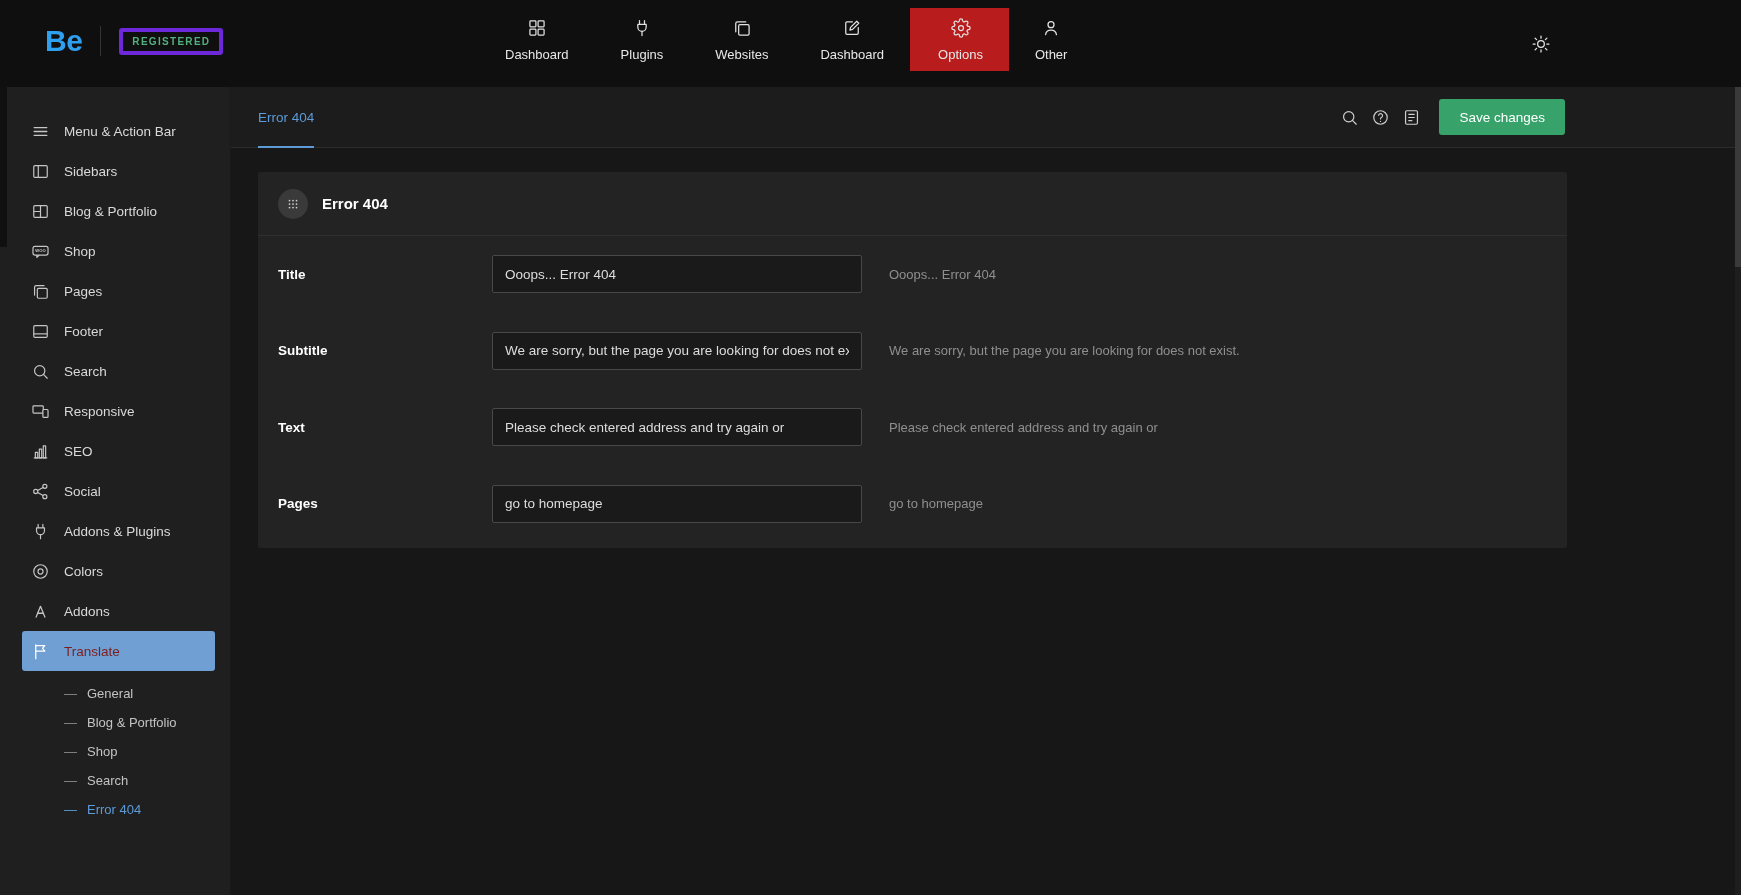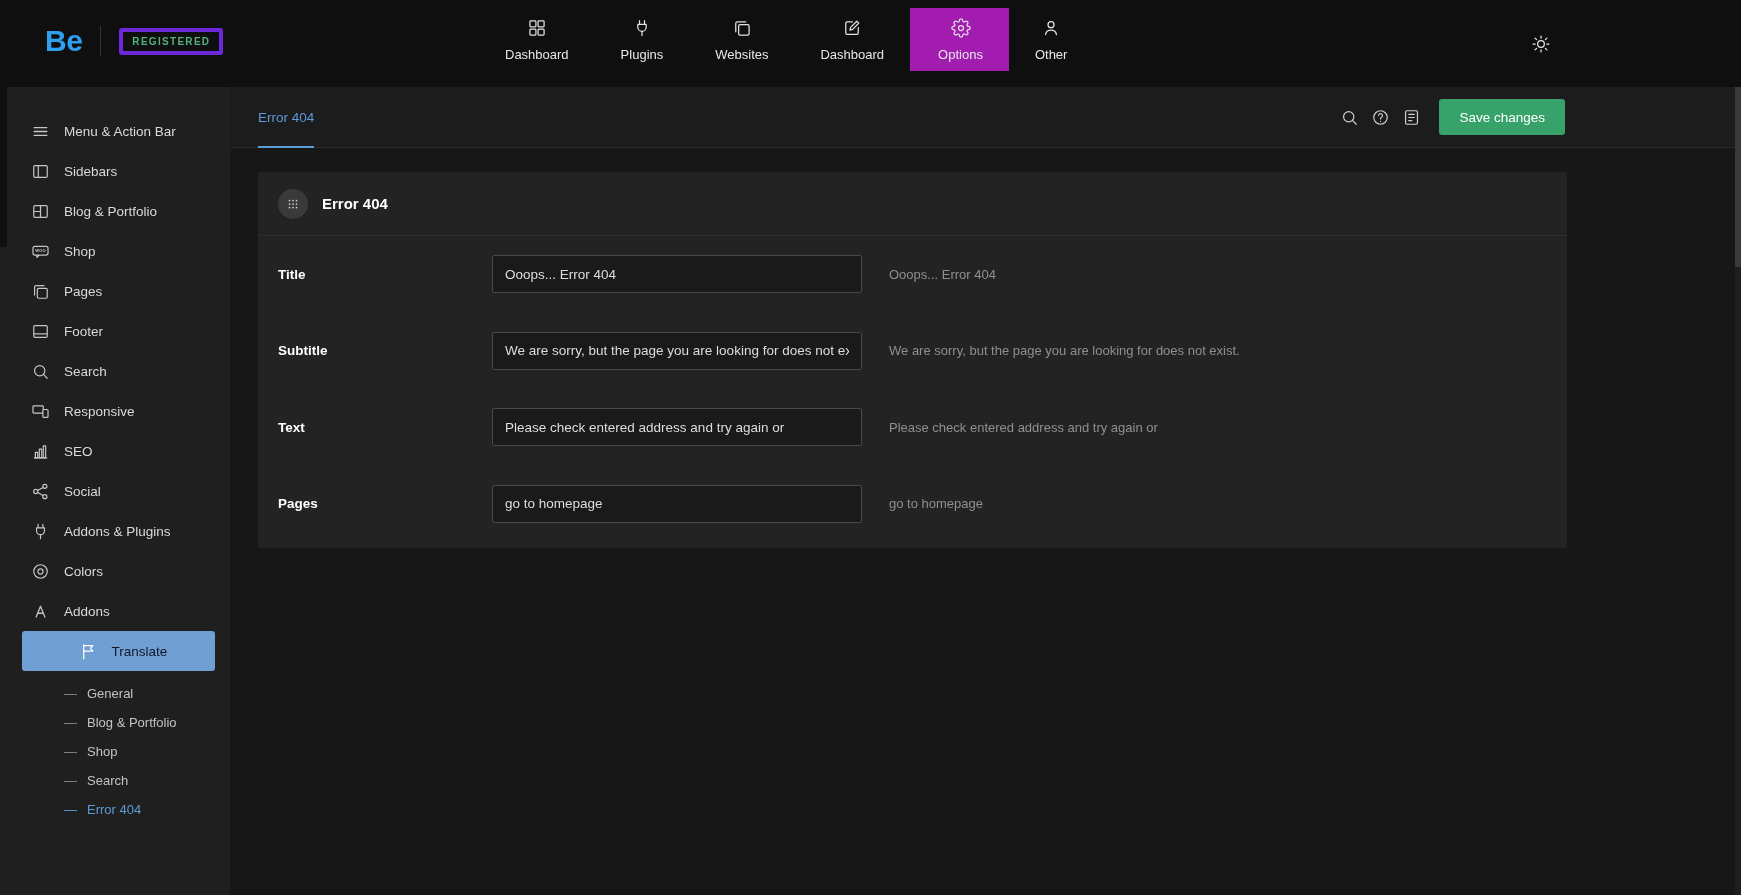--- a/index.html
+++ b/index.html
@@ -17,37 +17,37 @@
   
   .topbar{position:relative; height:87px; background:#0f0f0f;}
   .brand{position:absolute; left:45px; top:0; bottom:5px; display:flex; align-items:center; gap:18px;}
   .logo{font-size:30px; font-weight:800; color:var(--logoblue); letter-spacing:-.5px;}
   .brand-sep{width:1px; height:30px; background:#333;}
   .badge{border:4px solid #6d28d9; color:var(--badgegreen); font-size:10px; font-weight:700;
          letter-spacing:1.3px; padding:4px 9px; border-radius:3px;}
   .topnav{position:absolute; left:479px; top:0; bottom:16px; display:flex;margin-top:8px;}
   .nav-item{display:flex; flex-direction:column; align-items:center; justify-content:center;
             gap:9px; padding:0 26px; color:#e8e8e8; font-size:13px; cursor:pointer;}
-  .nav-item.active{background:#a21caf;padding-left:28px;}
+  .nav-item.active{background:#b91c1c;padding-left:28px;}
   .nav-item .nicon{color:#e2e2e2;}
   .nav-item svg{width:20px; height:20px;}
   .sun-btn{position:absolute; right:190px; top:50%; transform:translateY(-50%); color:#e8e8e8; cursor:pointer;}
   .sun-btn svg{width:20px; height:20px;}
 
   
   .shell{display:flex; height:808px;}
 
   
   .sidebar{width:230px; flex:none; background:#1f1f1f; padding-top:24px; position:relative;}
   .side-thumb{position:absolute; left:0; top:0; width:7px; height:160px; background:#101010;}
   .side-item{height:40px; display:flex; align-items:center; gap:14px; margin:0 15px 0 22px;
              padding-left:9px; border-radius:3px; color:#d9d9d9; font-size:13.5px; cursor:pointer;}
   .side-item .sicon{color:#c6c6c6; flex:none;}
   .side-item svg{width:19px; height:19px;}
-  .side-item.active{background:var(--sideactive); color:#0f172a;justify-content:center;}
+  .side-item.active{background:var(--sideactive); color:#7f1d1d;}
   .side-item.active .sicon{color:#fff;}
   .side-subs{margin-top:8px;}
   .side-sub{height:29px; display:flex; align-items:center; gap:10px; padding-left:64px;
             color:#c3c3c3; font-size:13px; cursor:pointer;}
   .side-sub .dash{color:#8b8b8b;}
   .side-sub.active{color:var(--accent);}
   .side-sub.active .dash{color:var(--accent);}
 
   
   .main{flex:1; display:flex; flex-direction:column; min-width:0; border-left:1px solid #191919;}

